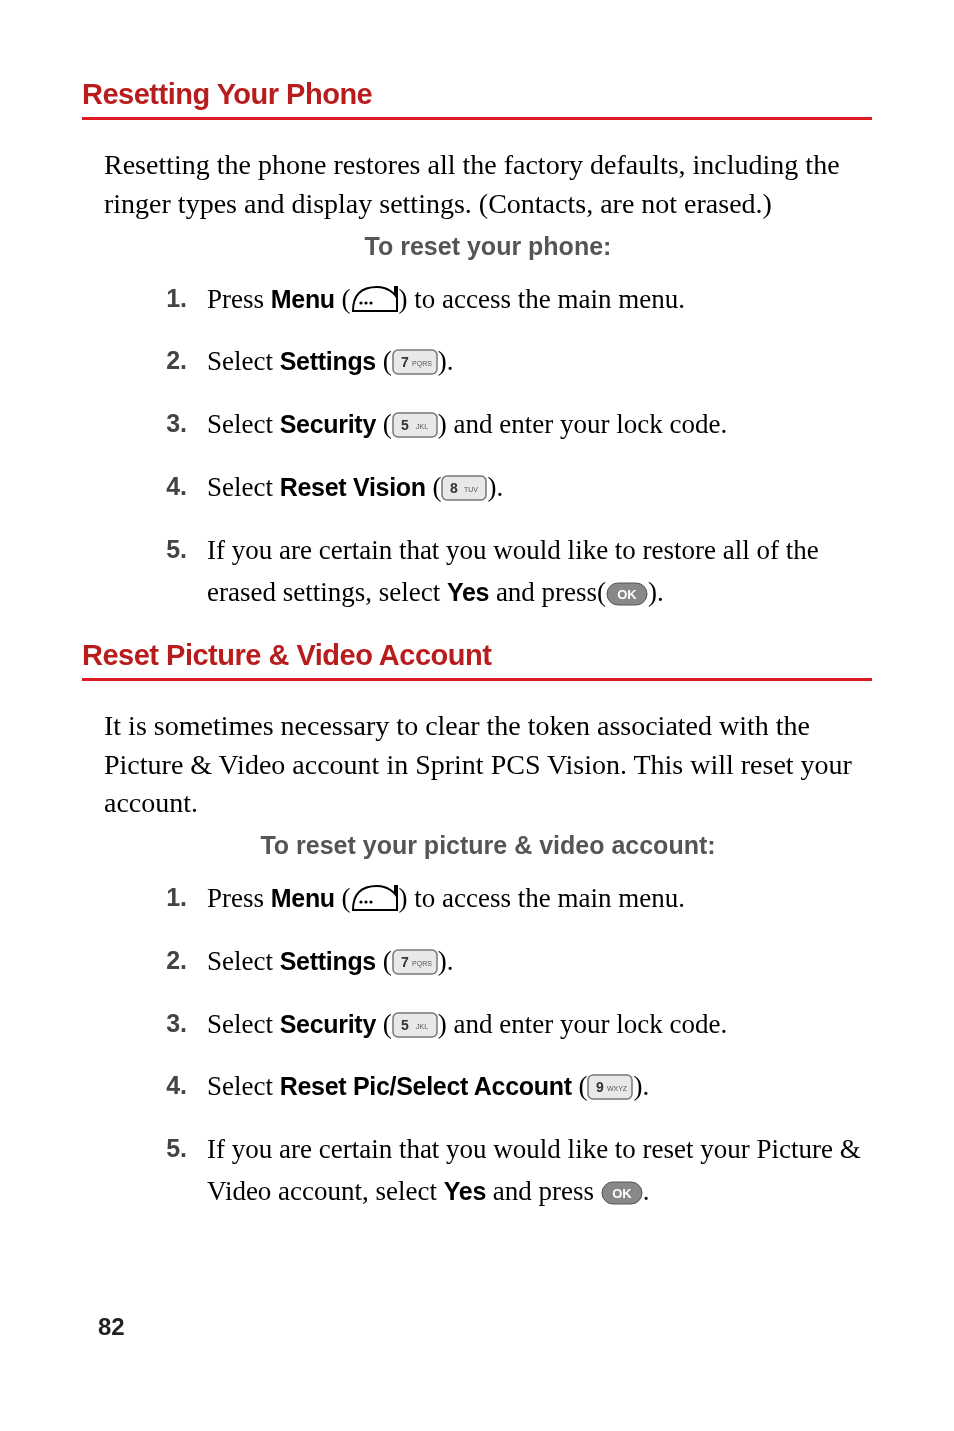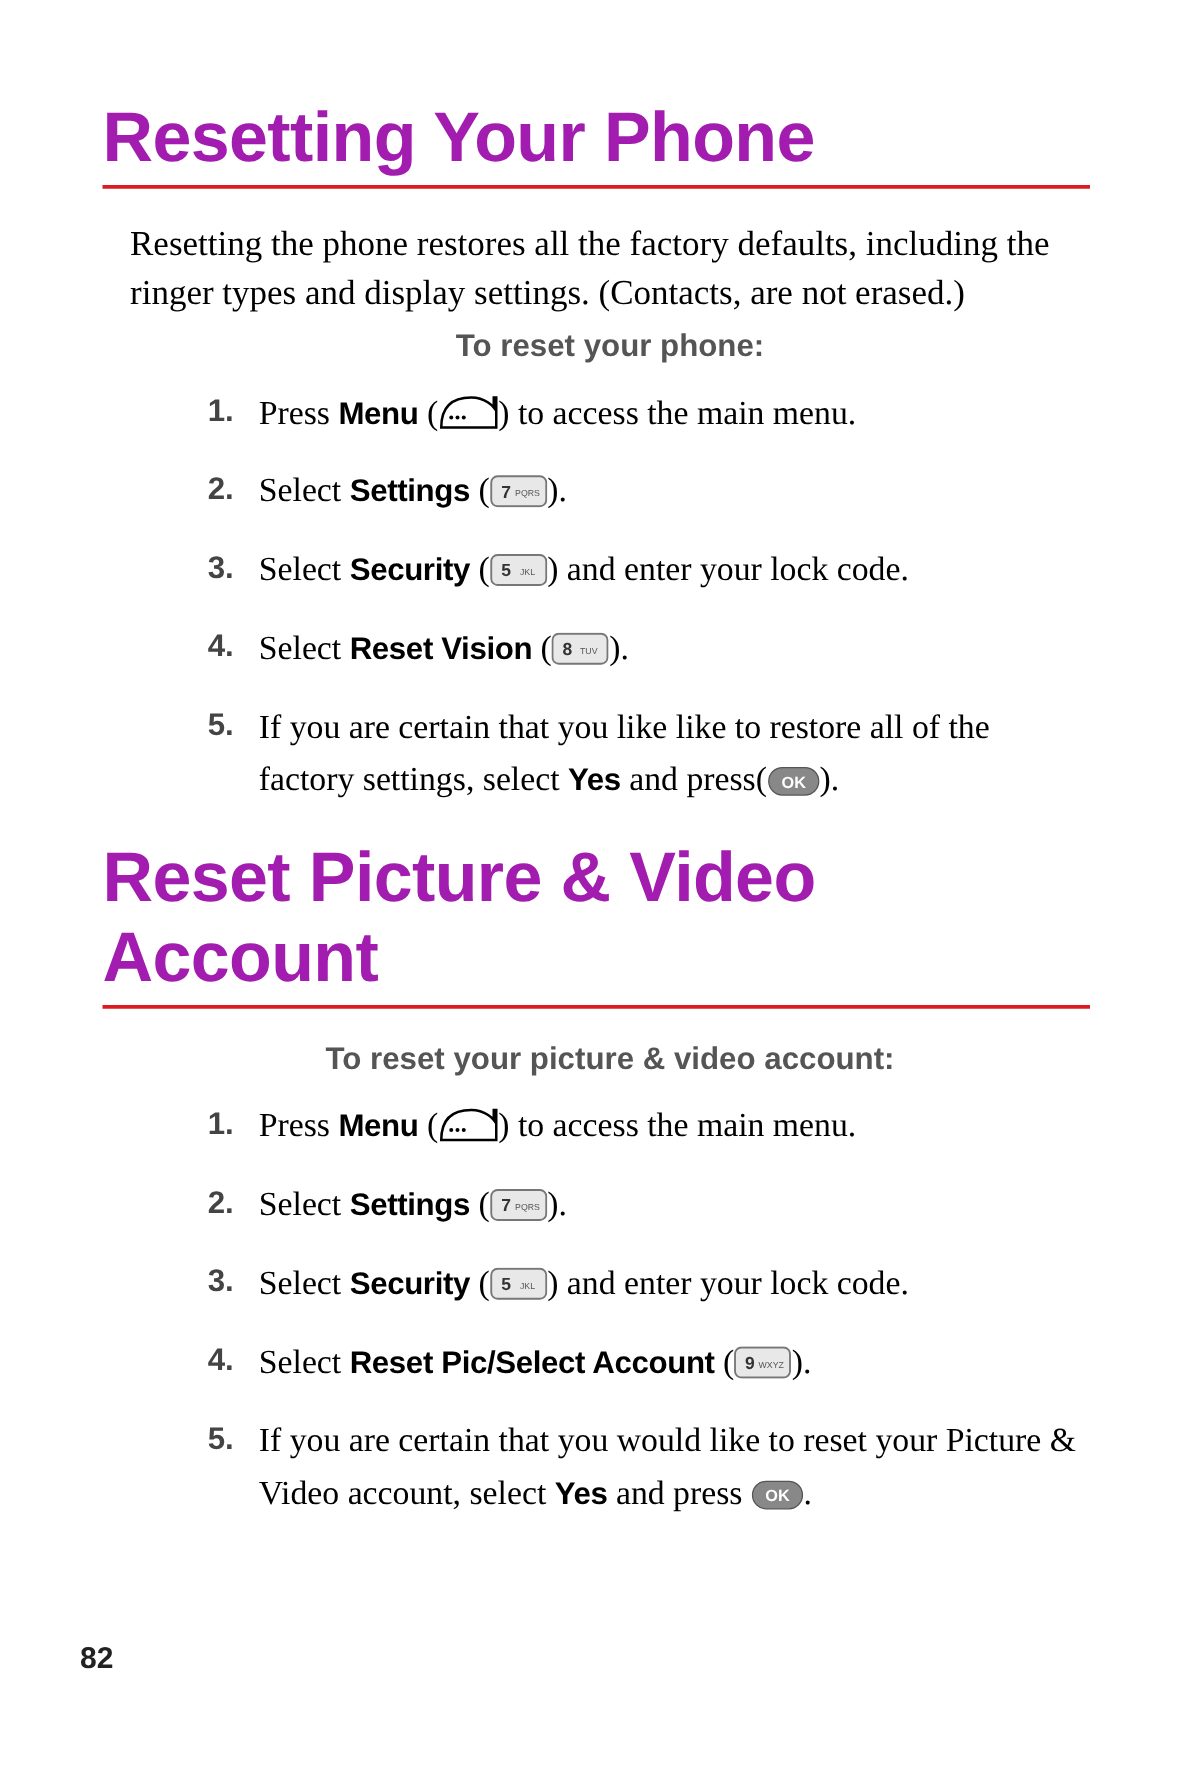--- a/index.html
+++ b/index.html
@@ -11,22 +11,22 @@
     color:#000;
     position:relative;
     box-sizing:border-box;
   }
   .page{
     padding:78px 82px 0 82px;
   }
   h1.section-title{
     font-family:"Helvetica Neue",Helvetica,Arial,sans-serif;
     font-weight:800;
-    color:#a21caf;
-    font-size:56px;
+    color:#b91c1c;
+    font-size:29px;
     margin:0 0 6px 0;
     letter-spacing:-0.5px;
     line-height:1.15;
   }
   hr.red-rule{
     border:none;
     border-top:3px solid #dd1a21;
     margin:0 0 26px 0;
   }
   p.body{
@@ -73,21 +73,21 @@
     font-size:25px;
     letter-spacing:-0.3px;
   }
   .icon{
     display:inline-block;
     vertical-align:-5px;
   }
   .footer{
     position:absolute;
     bottom:90px;
-    left:64px;
+    left:98px;
     right:82px;
     display:flex;
     justify-content:space-between;
     font-family:"Helvetica Neue",Helvetica,Arial,sans-serif;
     font-weight:700;
     font-size:24px;
     color:#222;
   }
 </style>
 </head>
@@ -129,27 +129,28 @@
       <li><span class="num">3.</span><span>Select </span><span class="bold-label">Security</span><span> (</span><span class="icon"><svg width="46" height="26" viewBox="0 0 46 26">
             <use href="#ico-key"></use>
             <text x="13" y="18" text-anchor="middle" font-family="Helvetica,Arial,sans-serif" font-weight="700" font-size="14" fill="#333">5</text>
             <text x="30" y="17" text-anchor="middle" font-family="Helvetica,Arial,sans-serif" font-weight="400" font-size="7" fill="#555">JKL</text>
           </svg></span><span>) and enter your lock code.</span></li>
       <li><span class="num">4.</span><span>Select </span><span class="bold-label">Reset Vision</span><span> (</span><span class="icon"><svg width="46" height="26" viewBox="0 0 46 26">
             <use href="#ico-key"></use>
             <text x="13" y="18" text-anchor="middle" font-family="Helvetica,Arial,sans-serif" font-weight="700" font-size="14" fill="#333">8</text>
             <text x="30" y="17" text-anchor="middle" font-family="Helvetica,Arial,sans-serif" font-weight="400" font-size="7" fill="#555">TUV</text>
           </svg></span><span>).</span></li>
-      <li><span class="num">5.</span><span>If you are certain that you like like to restore all of the factory settings, select </span><span class="bold-label">Yes</span><span> and press</span><span>(</span><span class="icon"><svg width="42" height="24" viewBox="0 0 42 24">
+      <li><span class="num">5.</span><span>If you are certain that you would like to restore all of the erased settings, select </span><span class="bold-label">Yes</span><span> and press</span><span>(</span><span class="icon"><svg width="42" height="24" viewBox="0 0 42 24">
             <use href="#ico-ok"></use>
           </svg></span><span>).</span></li>
     </ol>
 
   <h1 class="section-title">Reset Picture &amp; Video Account</h1>
   <hr class="red-rule">
+  <p class="body">It is sometimes necessary to clear the token associated with the Picture &amp; Video account in Sprint PCS Vision. This will reset your account.</p>
   <p class="subhead">To reset your picture &amp; video account:</p>
   <ol class="steps" id="steps2">
       <li><span class="num">1.</span><span>Press </span><span class="bold-label">Menu</span><span> (</span><span class="icon"><svg width="48" height="28" viewBox="0 0 48 28">
             <use href="#ico-menu"></use>
           </svg></span><span>) to access the main menu.</span></li>
       <li><span class="num">2.</span><span>Select </span><span class="bold-label">Settings</span><span> (</span><span class="icon"><svg width="46" height="26" viewBox="0 0 46 26">
             <use href="#ico-key"></use>
             <text x="13" y="18" text-anchor="middle" font-family="Helvetica,Arial,sans-serif" font-weight="700" font-size="14" fill="#333">7</text>
             <text x="30" y="17" text-anchor="middle" font-family="Helvetica,Arial,sans-serif" font-weight="400" font-size="7" fill="#555">PQRS</text>
           </svg></span><span>).</span></li>

